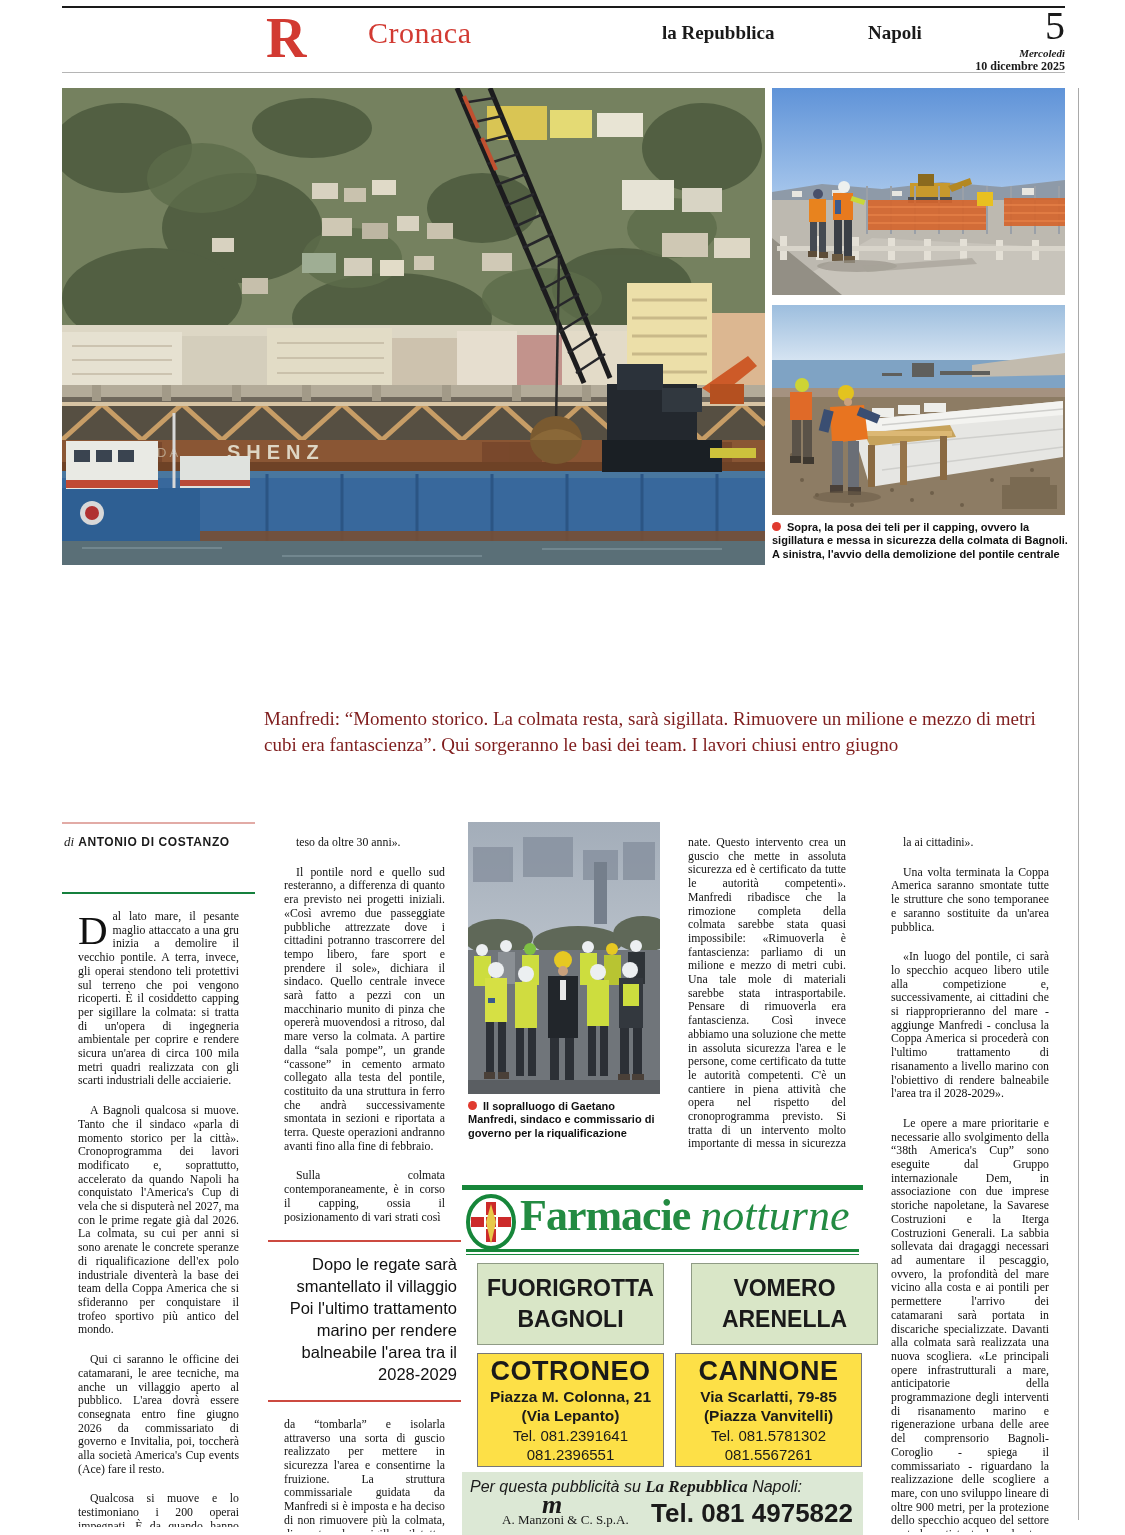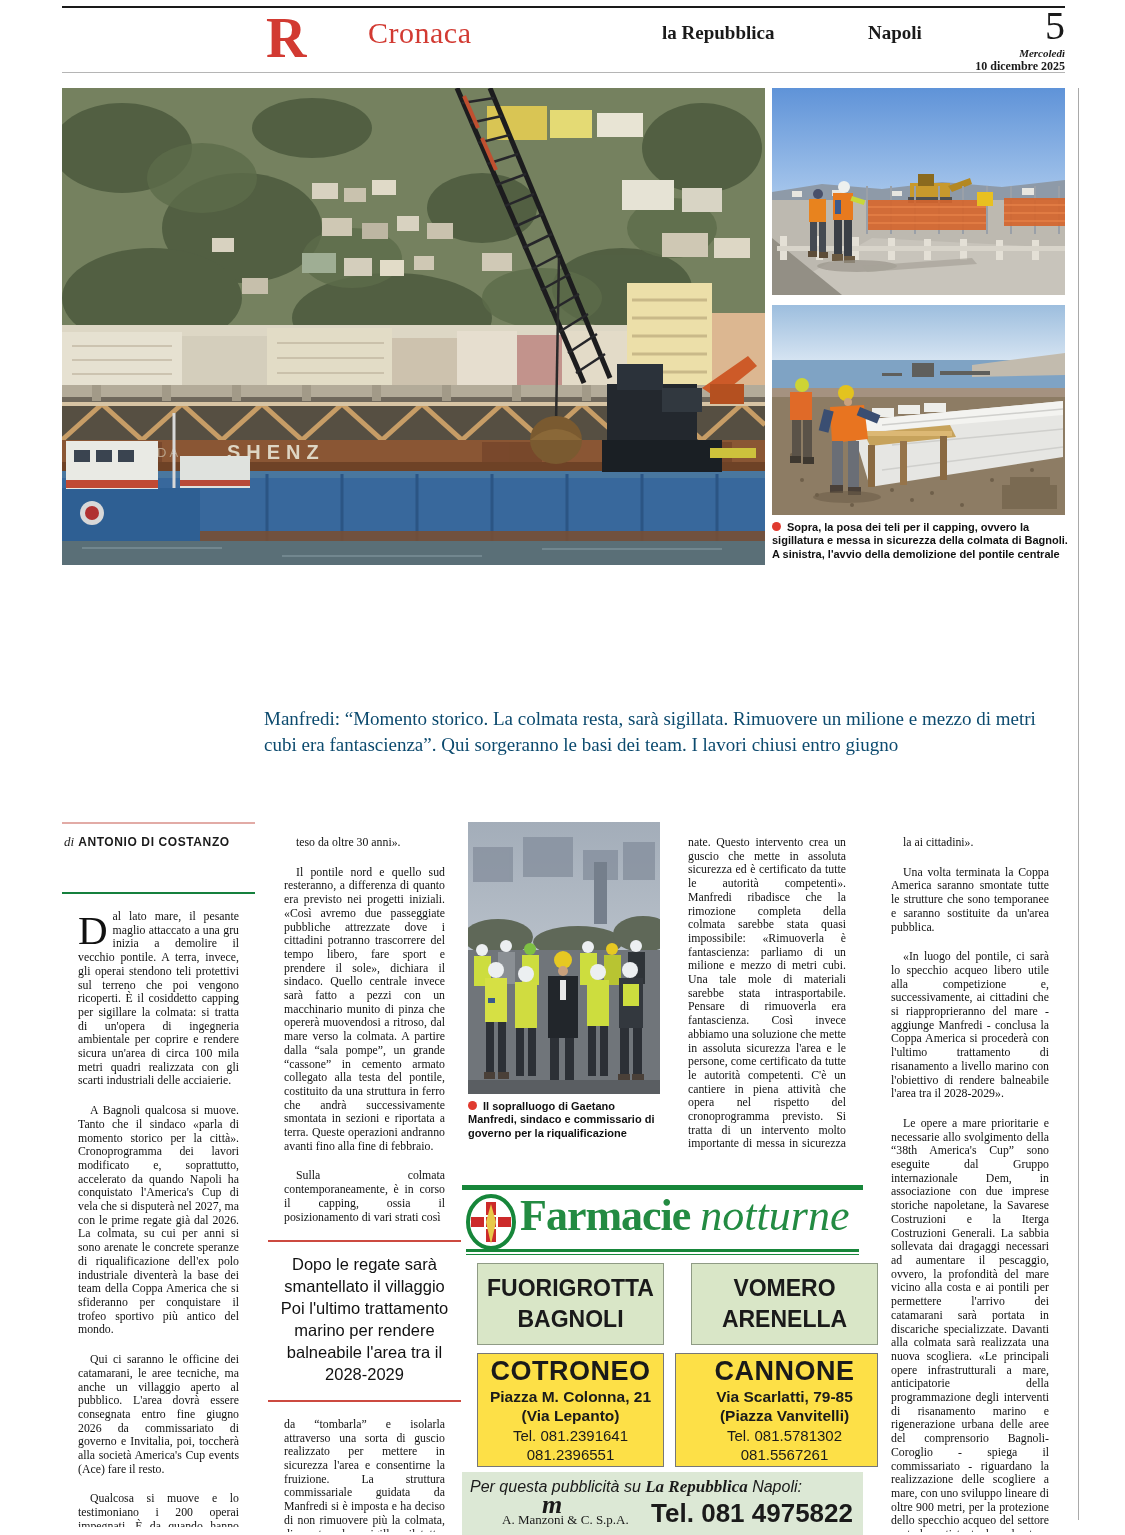--- a/index.html
+++ b/index.html
@@ -19,30 +19,30 @@
   .edge-vline{left:1078px;top:88px;width:1px;height:1432px;background:#a9a9a9;}
   
   .photo{overflow:hidden;background:#ccc;}
   .photo svg{display:block;}
   
   .caption{font-family:"Liberation Sans",sans-serif;font-weight:bold;font-size:11px;line-height:1.22;color:#111;}
   .cap-dot{display:inline-block;width:9px;height:9px;border-radius:50%;background:#e03a2f;margin-right:6px;}
   
   .headline{left:264px;top:582px;width:802px;font-weight:bold;font-size:44px;line-height:1.17;
             letter-spacing:-1.5px;color:#111;}
-  .subhead{left:264px;top:706px;width:800px;font-size:19px;line-height:1.38;color:#0c4a6e;}
+  .subhead{left:264px;top:706px;width:800px;font-size:19px;line-height:1.38;color:#7f1d1d;}
   
   .byline-box{border-top:2px solid #e2aba6;border-bottom:2px solid #15803d;padding:8px 0 42px 2px;}
   .byline-box .di{font-style:italic;font-size:13px;}
   .byline-box .author{font-family:"Liberation Sans",sans-serif;font-weight:bold;font-size:12px;letter-spacing:.6px;}
   .body-col{font-size:11.8px;line-height:13.7px;text-align:justify;color:#111;}
   .body-col p{margin:16px;}
   .body-col p.ind{text-indent:12px;}
   .dropcap{float:left;font-size:41px;line-height:37px;padding:2px 5px 0 0;font-weight:normal;}
-  .pullquote{font-family:"Liberation Sans",sans-serif;font-size:16.5px;line-height:1.33;text-align:center;
+  .pullquote{font-family:"Liberation Sans",sans-serif;font-size:16.5px;line-height:1.33;text-align:right;
              padding:12px 4px 14px 4px;margin:8px 0 6px 0;color:#111;
              border-top:2px solid #cc4a40;border-bottom:2px solid #cc4a40;}
   .copyright{font-family:"Liberation Sans",sans-serif;font-size:7px;font-weight:bold;letter-spacing:.6px;color:#444;margin-top:4px;}
   
   .ad{left:462px;top:1185px;width:401px;height:350px;background:#fff;}
   .ad-topbar{position:absolute;left:0;top:0;width:100%;height:5px;background:#17863a;}
   .ad-head{position:absolute;left:4px;top:9px;width:393px;height:52px;}
   .ad-title{position:absolute;left:54px;top:-4px;font-size:44px;color:#238b42;font-weight:bold;letter-spacing:-1px;}
   .ad-title .it{font-weight:normal;font-style:italic;letter-spacing:0;}
   .ad-dblrule{position:absolute;left:4px;top:64px;width:393px;border-top:3px solid #17863a;border-bottom:1px solid #17863a;height:2px;}
@@ -593,21 +593,21 @@
       <div>ARENELLA</div>
     </div>
 
     <div class="ad-pharm" style="left:15px;">
       <div class="nm">COTRONEO</div>
       <div class="ln">Piazza M. Colonna, 21</div>
       <div class="ln">(Via Lepanto)</div>
       <div class="tel">Tel. 081.2391641</div>
       <div class="tel">081.2396551</div>
     </div>
-    <div class="ad-pharm" style="left:213px;padding-left:16px;">
+    <div class="ad-pharm" style="left:213px;">
       <div class="nm">CANNONE</div>
       <div class="ln">Via Scarlatti, 79-85</div>
       <div class="ln">(Piazza Vanvitelli)</div>
       <div class="tel">Tel. 081.5781302</div>
       <div class="tel">081.5567261</div>
     </div>
 
     <div class="ad-foot">
       <div class="row1">
         <span>Per questa pubblicità su</span>

